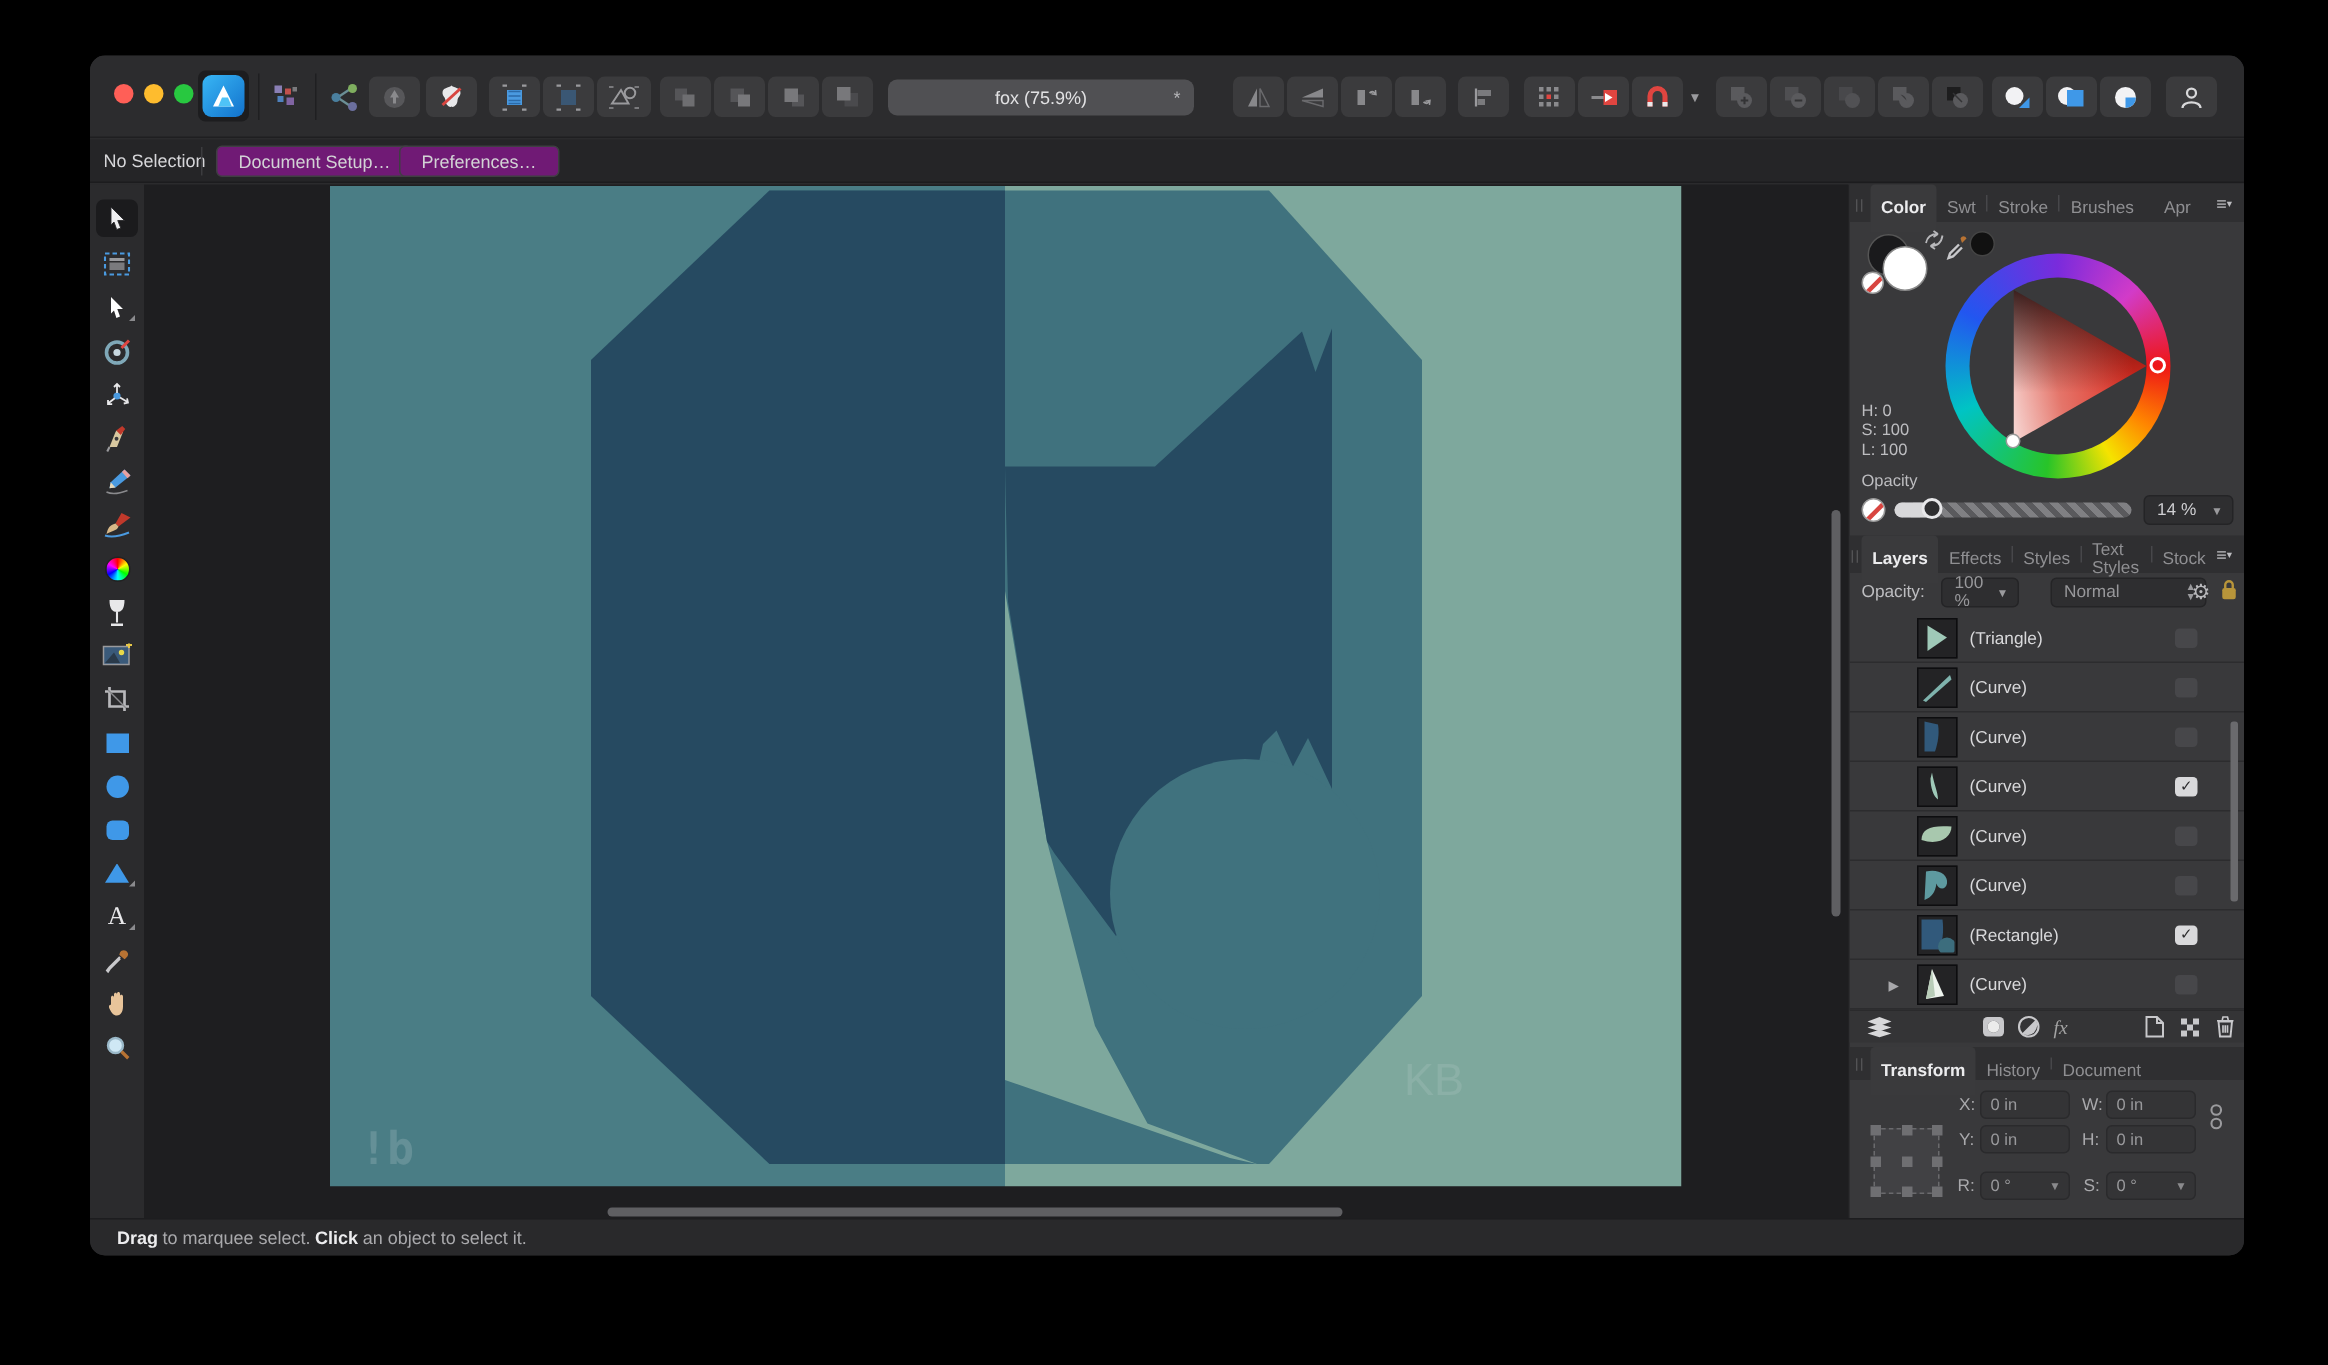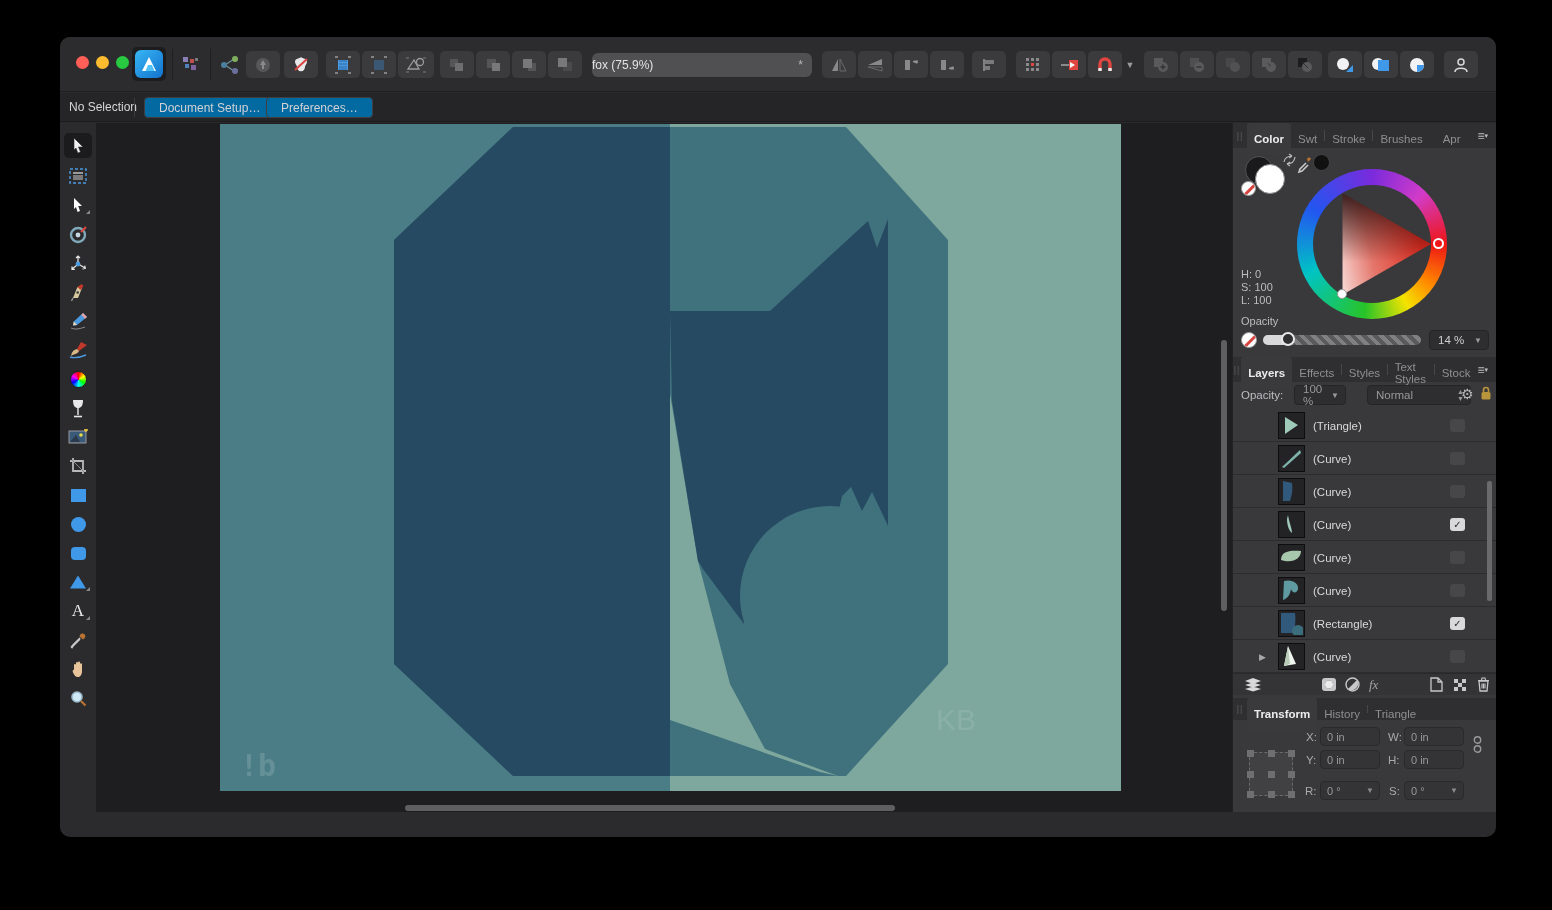--- a/index.html
+++ b/index.html
@@ -5,28 +5,28 @@
   * { margin:0; padding:0; box-sizing:border-box; }
   html,body { width:1552px; height:910px; background:#000; font-family:"Liberation Sans", sans-serif; overflow:hidden; }
   .window { position:absolute; left:60px; top:37px; width:1436px; height:800px; background:#2b2b2d; border-radius:10px; overflow:hidden; box-shadow:0 20px 60px rgba(0,0,0,.6); }
 
   
   .titlebar { position:absolute; left:0; top:0; right:0; height:55px; background:#2c2c2e; border-bottom:1px solid #1f1f21; }
   .tl { position:absolute; top:19px; width:13px; height:13px; border-radius:50%; }
   .tbtn { position:absolute; top:14px; height:27px; background:#3b3b3d; border-radius:5px; display:flex; align-items:center; justify-content:center; }
   .tbtn.flat { background:transparent; }
   .vline { position:absolute; top:12px; width:1px; height:31px; background:#1f1f21; }
-  .titlefield { position:absolute; left:532px; top:16px; width:220px; height:24px; background:#505053; border-radius:6px; color:#e2e2e4; font-size:12px; display:flex; align-items:center; }
+  .titlefield { position:absolute; left:532px; top:16px; width:204px; height:24px; background:#505053; border-radius:6px; color:#e2e2e4; font-size:12px; display:flex; align-items:center; justify-content:center; }
   .titlefield .star { position:absolute; right:9px; color:#b5b5b8; }
   .caretbtn { position:absolute; top:14px; width:14px; height:27px; display:flex; align-items:center; justify-content:center; color:#9a9a9d; font-size:9px; }
 
   
   .contextbar { position:absolute; left:0; top:56px; right:0; height:29px; background:#252527; border-bottom:1px solid #1c1c1e; }
   .ctx-status { position:absolute; left:9px; top:7px; font-size:12px; color:#d6d6d9; }
-  .ctx-btn { position:absolute; top:4px; height:21px; background:#0369a1; border:1px solid #3f3f42; border-radius:4px; color:#d2d2d5; font-size:12px; display:flex; align-items:center; justify-content:center; padding:0 14px; }
+  .ctx-btn { position:absolute; top:4px; height:21px; background:#701a75; border:1px solid #3f3f42; border-radius:4px; color:#d2d2d5; font-size:12px; display:flex; align-items:center; justify-content:center; padding:0 14px; }
   .ctx-div { position:absolute; left:74px; top:5px; width:1px; height:19px; background:#3c3c3f; }
 
   
   .main { position:absolute; left:0; top:86px; right:0; bottom:25px; }
   .toolcol { position:absolute; left:0; top:0; bottom:0; width:36px; background:#2b2b2d; display:flex; flex-direction:column; align-items:center; padding-top:10px; gap:7px; }
   .tool { width:28px; height:22px; display:flex; align-items:center; justify-content:center; position:relative; flex:0 0 auto; }
   .tool.sel { background:#1b1b1d; border-radius:5px; height:25px; }
   .tool.fly::after { content:""; position:absolute; right:2px; bottom:2px; border-left:4px solid transparent; border-bottom:4px solid #8a8a8d; }
   .shape-sq { width:15px; height:13px; background:#3f98e8; }
   .shape-ci { width:15px; height:15px; background:#3f98e8; border-radius:50%; }
@@ -637,21 +637,21 @@
             </svg>
         </div>
       </div>
 
       <div>
         <div class="tabbar" style="top:575px;height:22px">
           <span class="grip">||</span>
           <span class="tab sel">Transform</span>
           <span class="tab">History</span>
           <span class="tabsep"></span>
-          <span class="tab">Triangle</span>
+          <span class="tab">Document</span>
         </div>
 
         <div style="position:absolute;top:597px;left:0;right:0;height:96px">
           <div class="anchor">
             <span style="left:-3px;top:-3px"></span>
               <span style="left:18px;top:-3px"></span>
               <span style="right:-3px;top:-3px"></span>
             <span style="left:-3px;top:18px"></span>
               <span style="left:18px;top:18px"></span>
               <span style="right:-3px;top:18px"></span>
@@ -688,14 +688,20 @@
           <div class="xf-box" style="left:171px;top:61px">
               <span>0 °</span>
               <span class="vcaret">▼</span>
             </div>
         </div>
       </div>
 
     </div>
   </div>
 
+  <div class="statusbar">
+    <b>Drag</b>
+    <span>to marquee select.</span>
+    <b>Click</b>
+    <span>an object to select it.</span>
+  </div>
 
 </div>
 
 </body></html>

